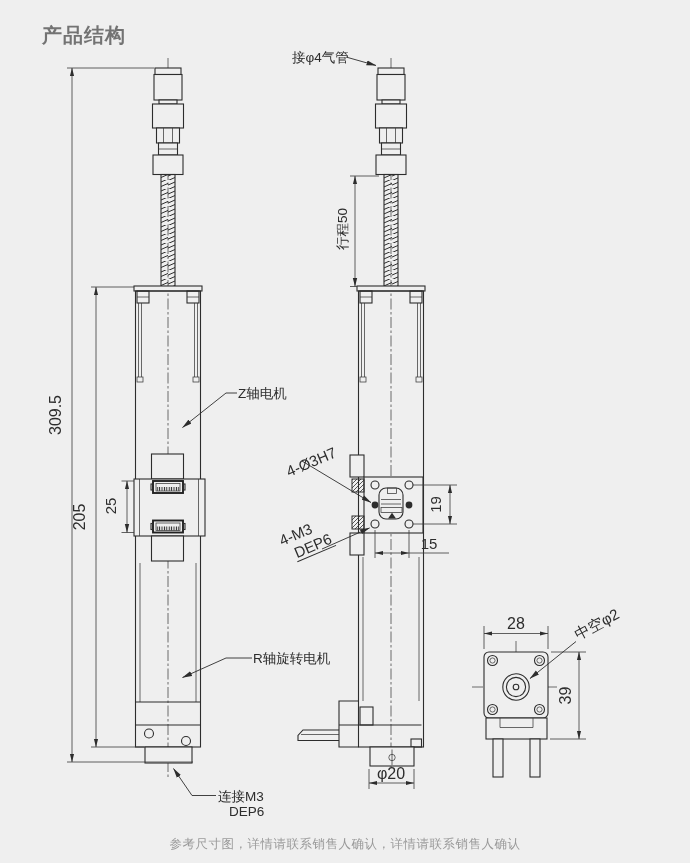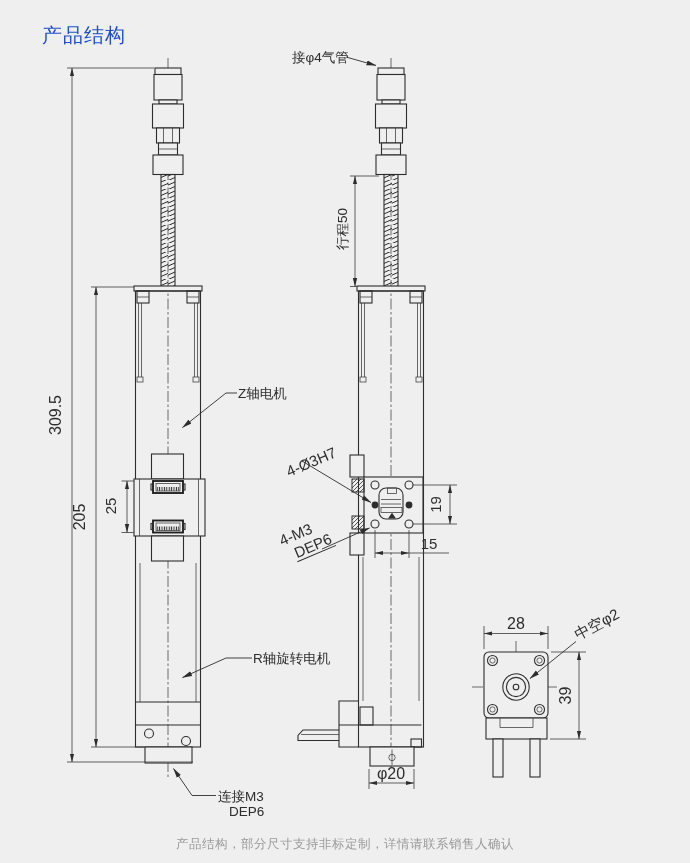--- a/index.html
+++ b/index.html
@@ -4,22 +4,22 @@
 <style>
   html,body{margin:0;padding:0;}
   body{
     width:690px;height:863px;position:relative;
     background:#efefef;
     font-family:"Liberation Sans","DejaVu Sans",sans-serif;
     overflow:hidden;
   }
   .page-title{
     position:absolute;left:42px;top:22px;
-    font-size:20px;font-weight:400;letter-spacing:1px;
-    color:#1d4ed8;
+    font-size:20px;font-weight:700;letter-spacing:1px;
+    color:#737373;
   }
   .footer-note{
     position:absolute;left:0;top:836px;width:690px;
     text-align:center;font-size:12.5px;color:#9a9a9a;letter-spacing:0.5px;
   }
   svg{position:absolute;left:0;top:0;}
   svg text{
     font-family:"Liberation Sans","DejaVu Sans",sans-serif;
     fill:#2d2d2d;
   }
@@ -312,13 +312,13 @@
     <line class="dim" x1="579" y1="652" x2="579" y2="739" marker-start="url(#arr)" marker-end="url(#arr)"></line>
     <text class="bigdim" transform="translate(571,695.5) rotate(-90)" text-anchor="middle">39</text>
   </g>
 
   <g>
     <path class="lead" d="M576,641.5 L530,678.5" marker-end="url(#arr)"></path>
     <text class="dimtxt" transform="translate(578,640) rotate(-28)">中空φ2</text>
   </g>
 </svg>
 
-<div class="footer-note">产品结构，部分尺寸支持非标定制，详情请联系销售人确认</div>
+<div class="footer-note">参考尺寸图，详情请联系销售人确认，详情请联系销售人确认</div>
 
 </body></html>

